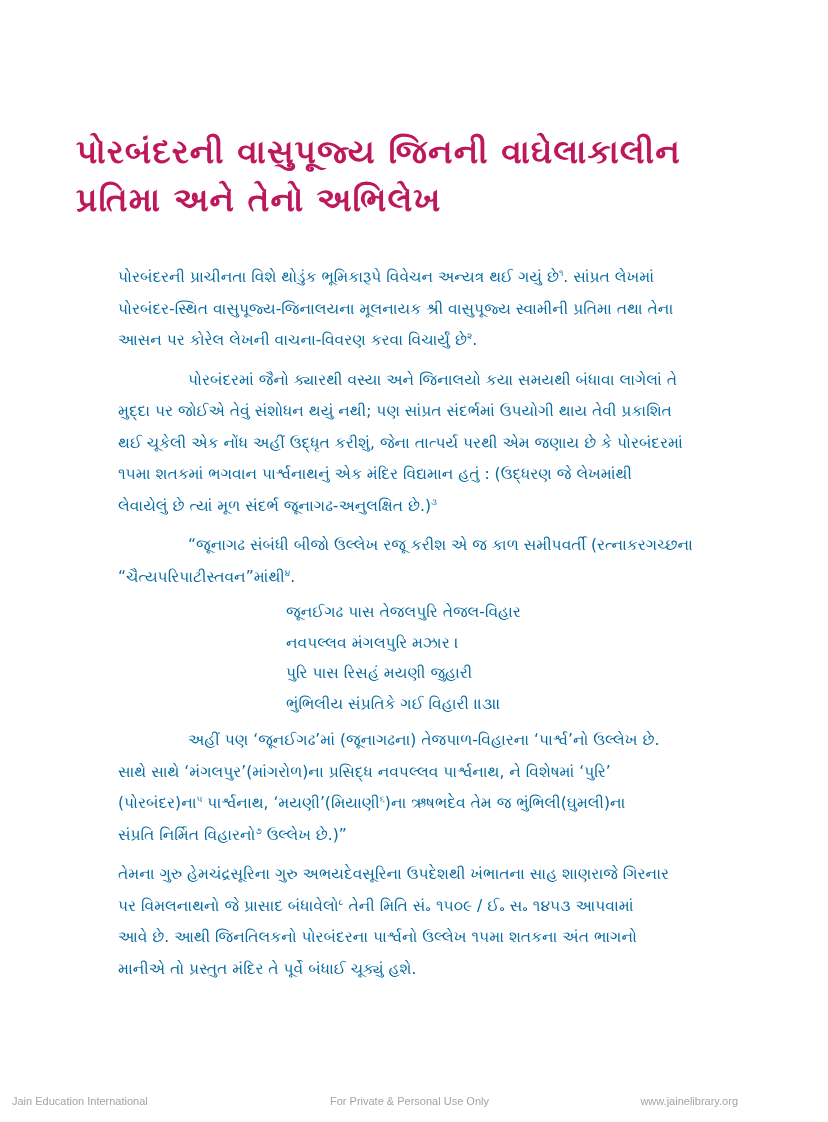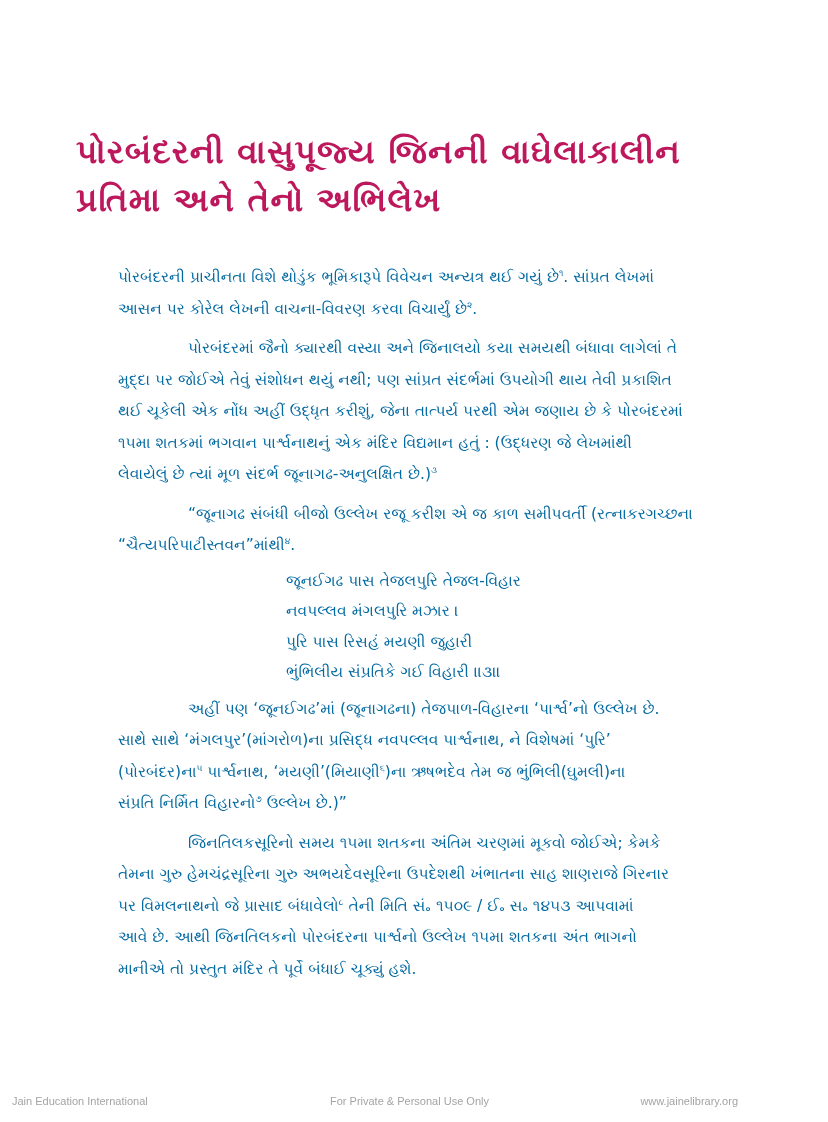--- a/index.html
+++ b/index.html
@@ -41,20 +41,21 @@
 
 <div class="title">
   <div>પોરબંદરની વાસુપૂજ્ય જિનની વાઘેલાકાલીન</div>
   <div>પ્રતિમા અને તેનો અભિલેખ</div>
 </div>
 
 <div class="body-text">
 
   <p class="para">
     <span class="line"><span>પોરબંદરની પ્રાચીનતા વિશે થોડુંક ભૂમિકારૂપે વિવેચન અન્યત્ર થઈ ગયું છે</span><sup>૧</sup><span>. સાંપ્રત લેખમાં</span></span>
+    <span class="line">પોરબંદર-સ્થિત વાસુપૂજ્ય-જિનાલયના મૂલનાયક શ્રી વાસુપૂજ્ય સ્વામીની પ્રતિમા તથા તેના</span>
     <span class="line"><span>આસન પર કોરેલ લેખની વાચના-વિવરણ કરવા વિચાર્યું છે</span><sup>૨</sup><span>.</span></span>
   </p>
 
   <div class="gap-md"></div>
 
   <p class="para">
     <span class="line indent">પોરબંદરમાં જૈનો ક્યારથી વસ્યા અને જિનાલયો કયા સમયથી બંધાવા લાગેલાં તે</span>
     <span class="line">મુદ્દા પર જોઈએ તેવું સંશોધન થયું નથી; પણ સાંપ્રત સંદર્ભમાં ઉપયોગી થાય તેવી પ્રકાશિત</span>
     <span class="line">થઈ ચૂકેલી એક નોંધ અહીં ઉદ્ધૃત કરીશું, જેના તાત્પર્ય પરથી એમ જણાય છે કે પોરબંદરમાં</span>
     <span class="line">૧૫મા શતકમાં ભગવાન પાર્શ્વનાથનું એક મંદિર વિદ્યમાન હતું : (ઉદ્ધરણ જે લેખમાંથી</span>
@@ -78,21 +79,20 @@
   <p class="para">
     <span class="line indent">અહીં પણ ‘જૂનઈગઢ’માં (જૂનાગઢના) તેજપાળ-વિહારના ‘પાર્શ્વ’નો ઉલ્લેખ છે.</span>
     <span class="line">સાથે સાથે ‘મંગલપુર’(માંગરોળ)ના પ્રસિદ્ધ નવપલ્લવ પાર્શ્વનાથ, ને વિશેષમાં ‘પુરિ’</span>
     <span class="line"><span>(પોરબંદર)ના</span><sup>૫</sup><span> પાર્શ્વનાથ, ‘મયણી’(મિયાણી</span><sup>૬</sup><span>)ના ઋષભદેવ તેમ જ ભુંભિલી(ઘુમલી)ના</span></span>
     <span class="line"><span>સંપ્રતિ નિર્મિત વિહારનો</span><sup>૭</sup><span> ઉલ્લેખ છે.)”</span></span>
   </p>
 
   <div class="gap-md"></div>
 
   <p class="para">
-    <span class="line indent">જિનતિલકસૂરિનો સમય ૧૫મા શતકના અંતિમ ચરણમાં મૂકવો જોઈએ; કેમકે</span>
     <span class="line">તેમના ગુરુ હેમચંદ્રસૂરિના ગુરુ અભયદેવસૂરિના ઉપદેશથી ખંભાતના સાહ શાણરાજે ગિરનાર</span>
     <span class="line"><span>પર વિમલનાથનો જે પ્રાસાદ બંધાવેલો</span><sup>૮</sup><span> તેની મિતિ સં૰ ૧૫૦૯ / ઈ૰ સ૰ ૧૪૫૩ આપવામાં</span></span>
     <span class="line">આવે છે. આથી જિનતિલકનો પોરબંદરના પાર્શ્વનો ઉલ્લેખ ૧૫મા શતકના અંત ભાગનો</span>
     <span class="line">માનીએ તો પ્રસ્તુત મંદિર તે પૂર્વે બંધાઈ ચૂક્યું હશે.</span>
   </p>
 </div>
 
 <div class="footer">
   <span class="f-left">Jain Education International</span>
   <span class="f-center">For Private &amp; Personal Use Only</span>

